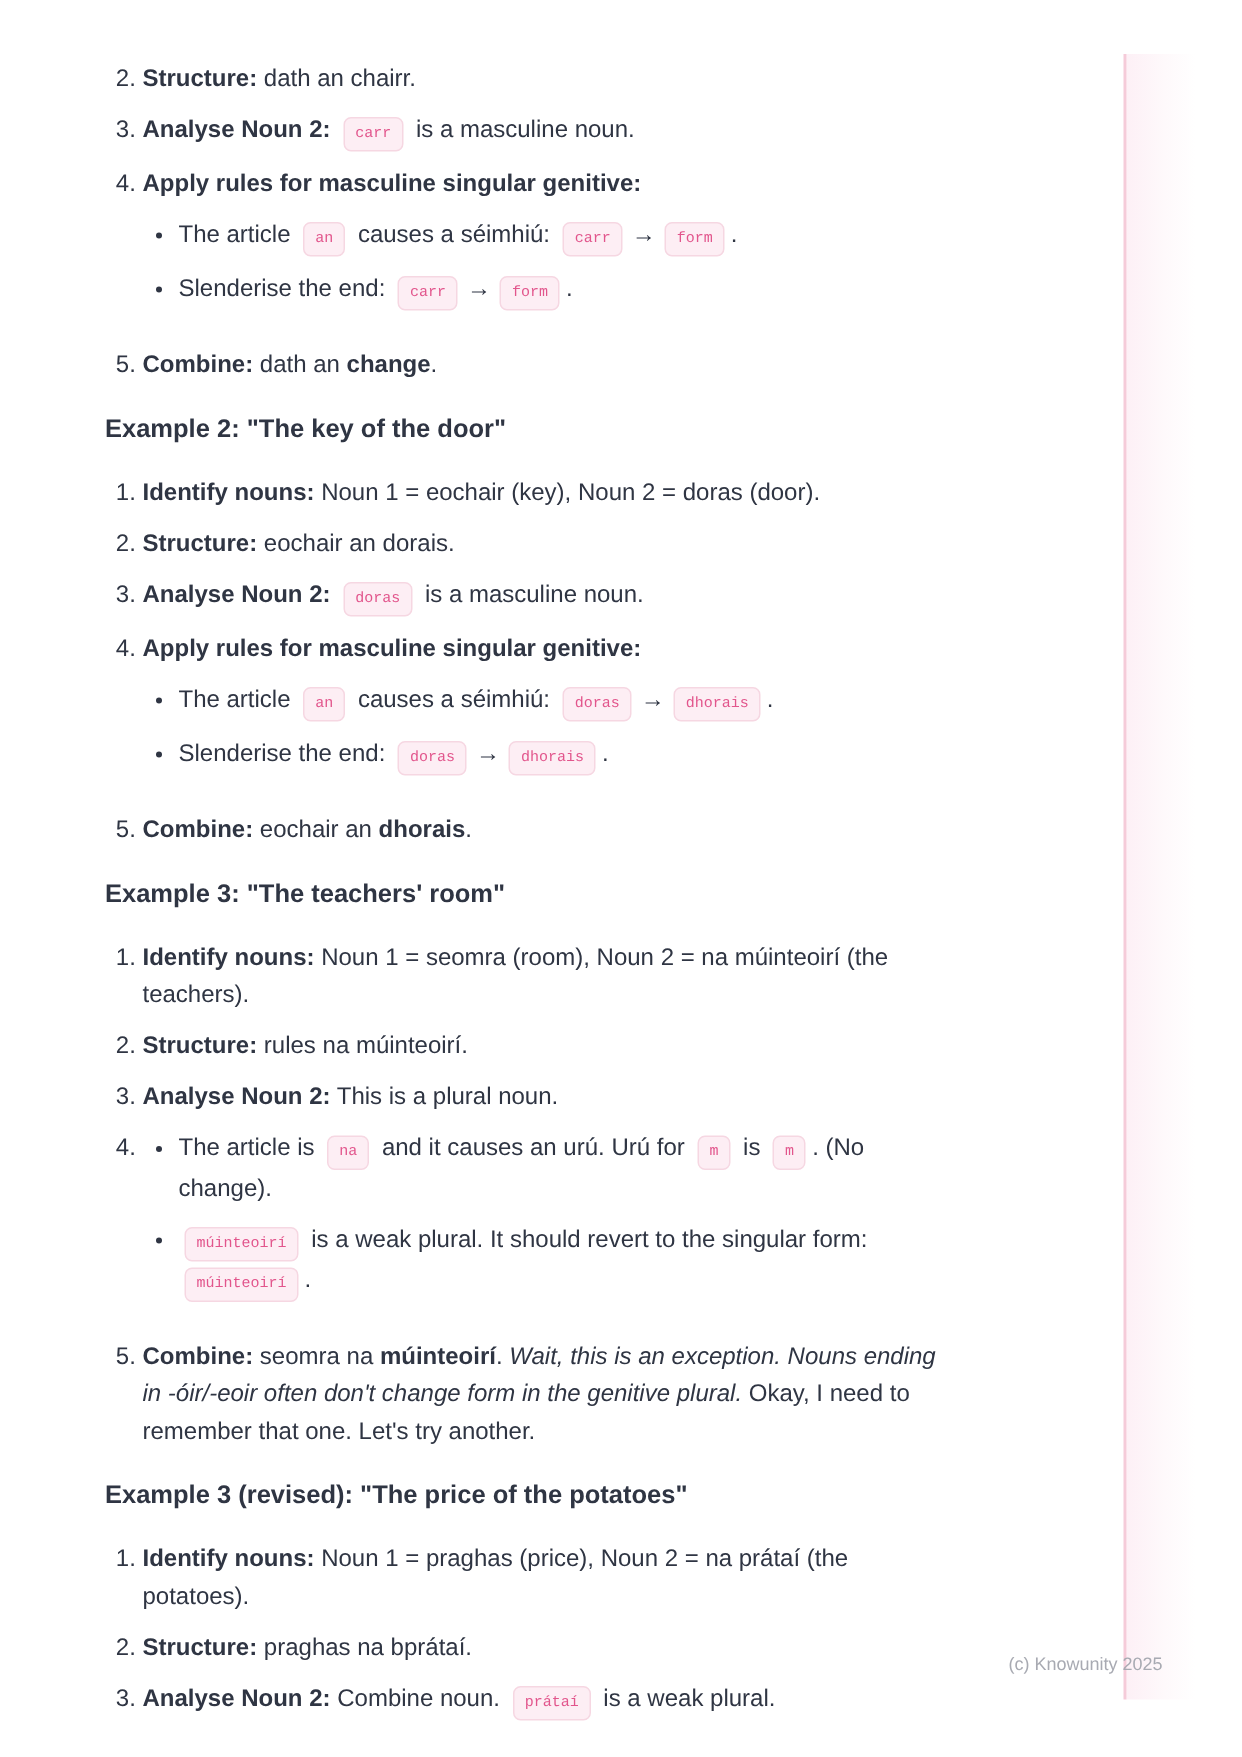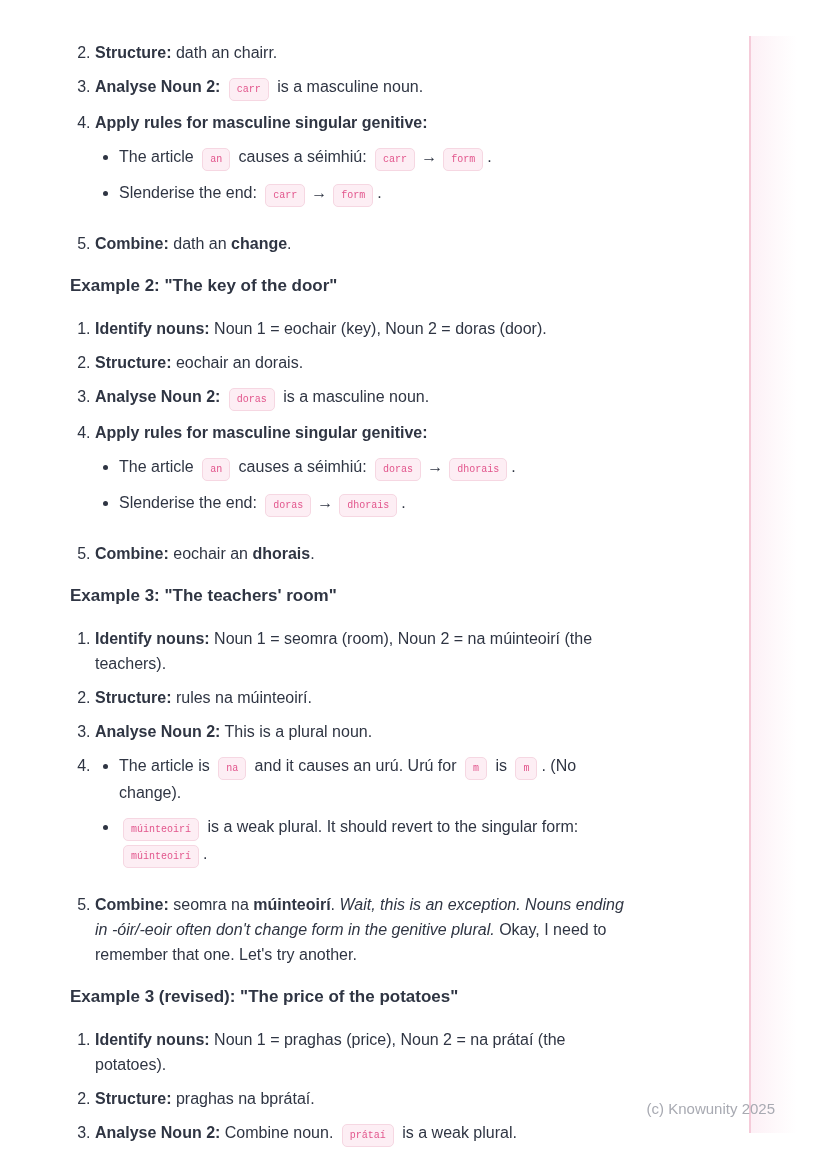--- a/index.html
+++ b/index.html
@@ -81,21 +81,21 @@
   .edge-line{
     position:absolute;
     left:749px;top:36px;
     width:2px;height:1097px;
     background:var(--edge-line);
     z-index:1;
   }
   .footer{
     position:absolute;
     top:1102px;right:53px;
-    font-size:15px;
+    font-size:12px;
     line-height:14px;
     color:var(--footer-text);
     z-index:2;
   }
 </style>
 </head>
 <body>
 
 <div class="page">
   <main class="content">

